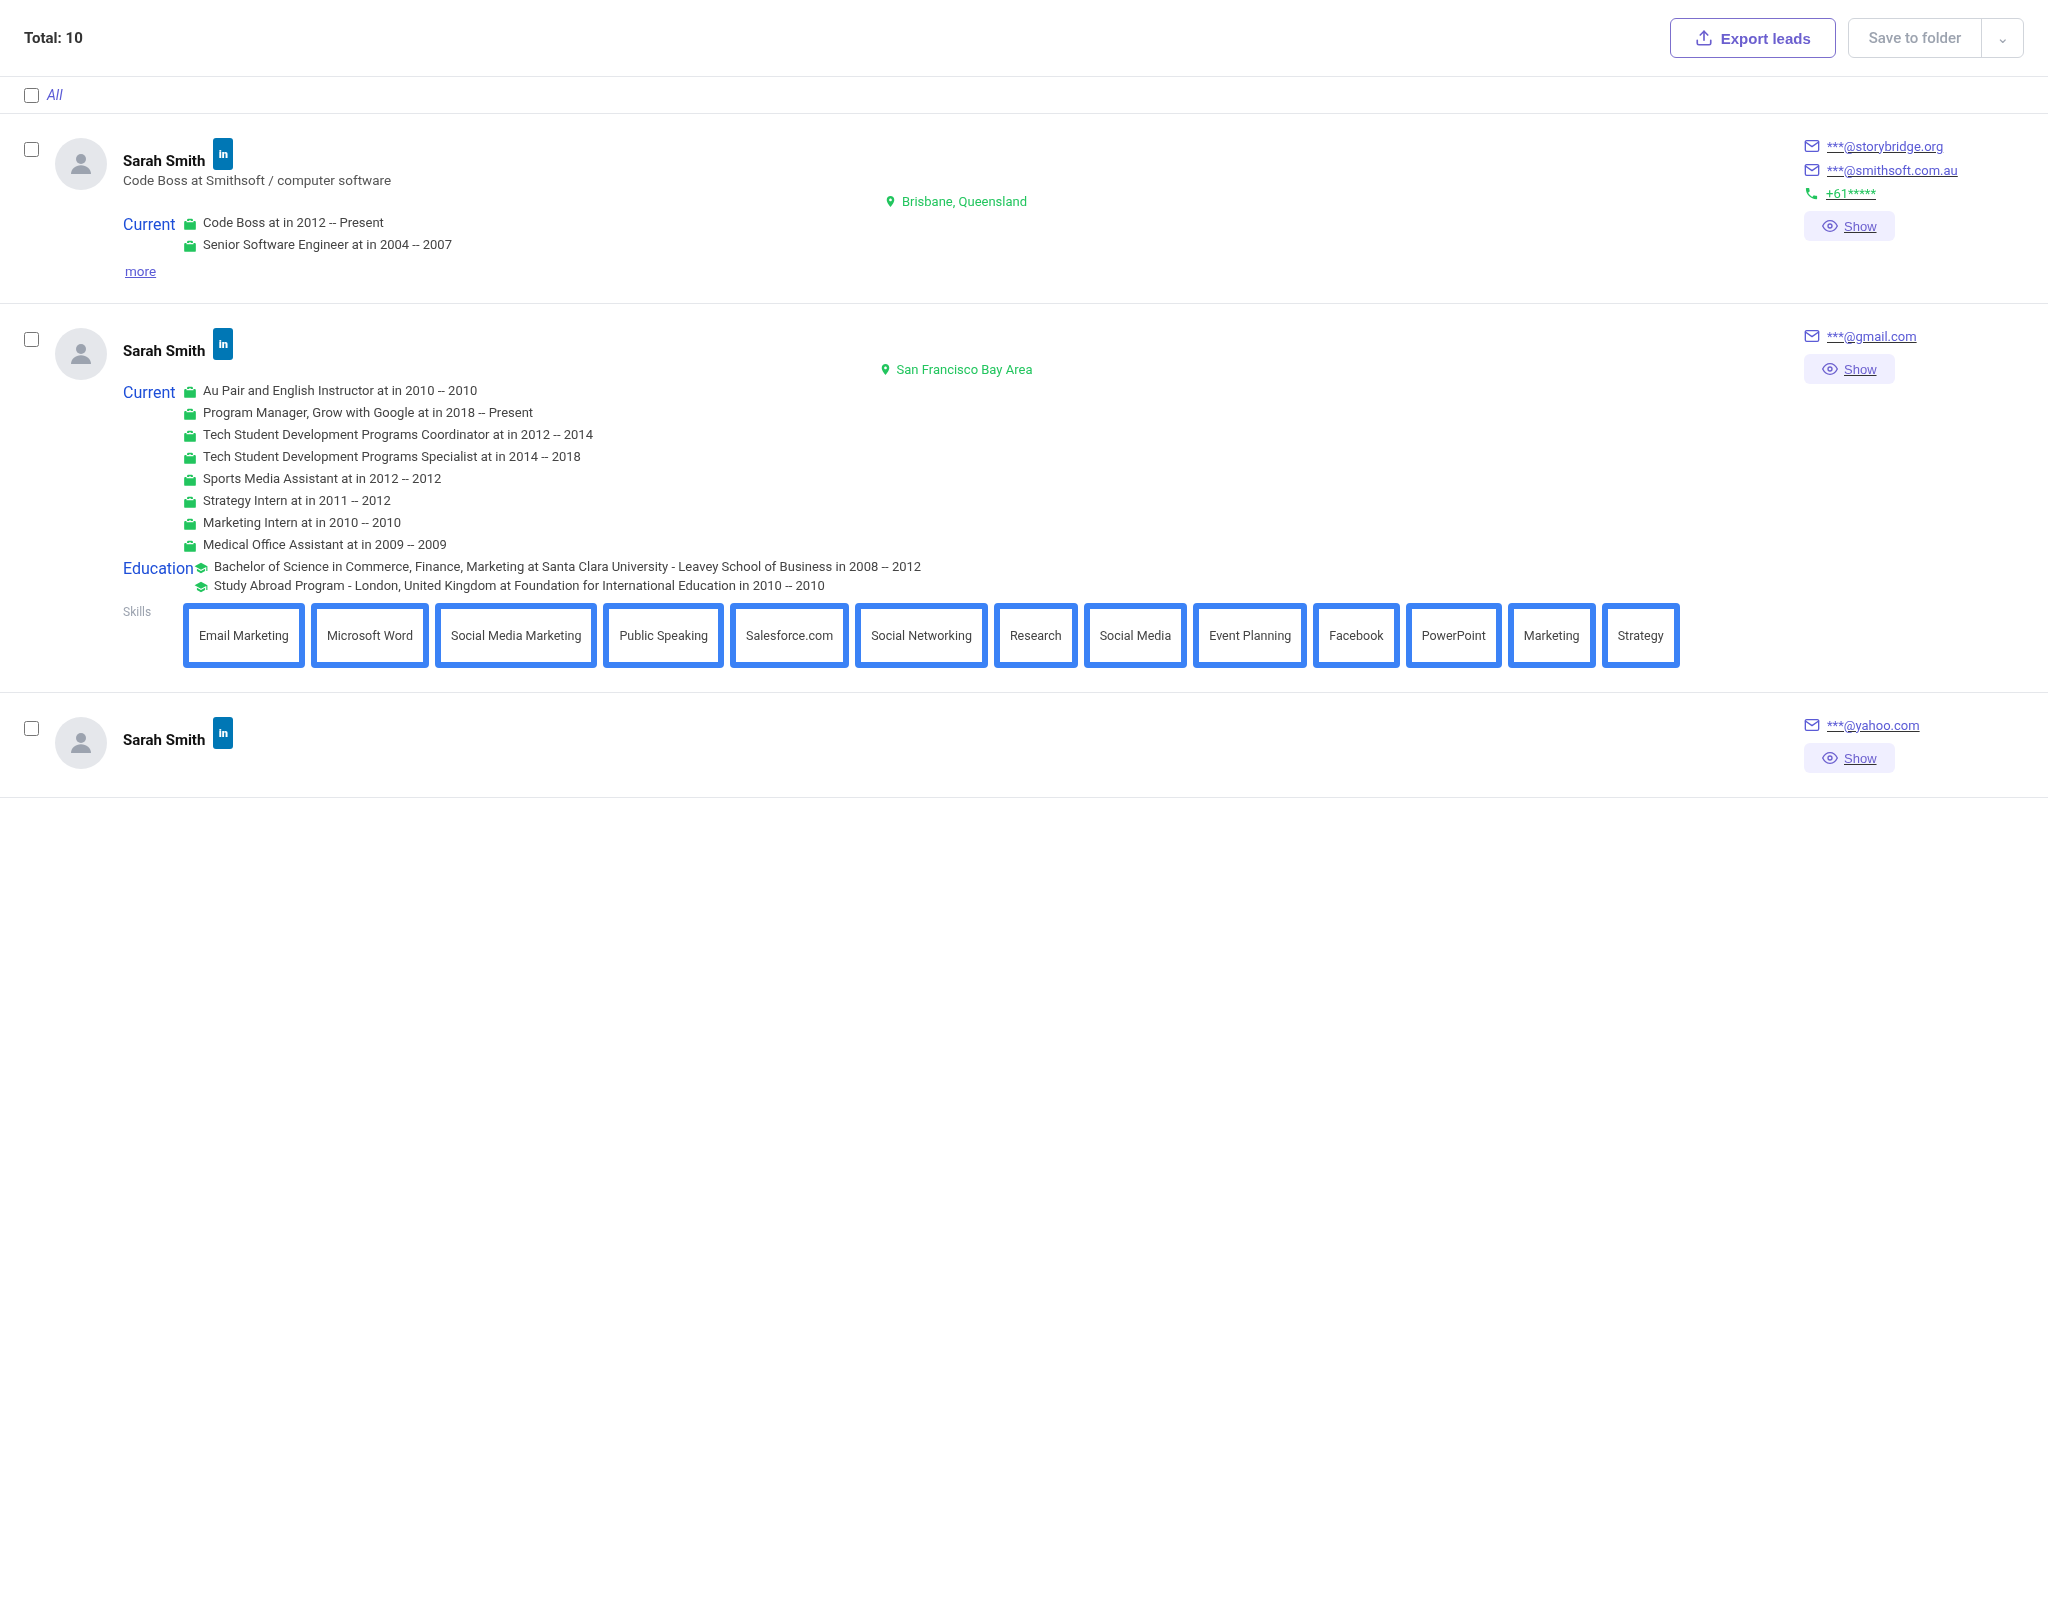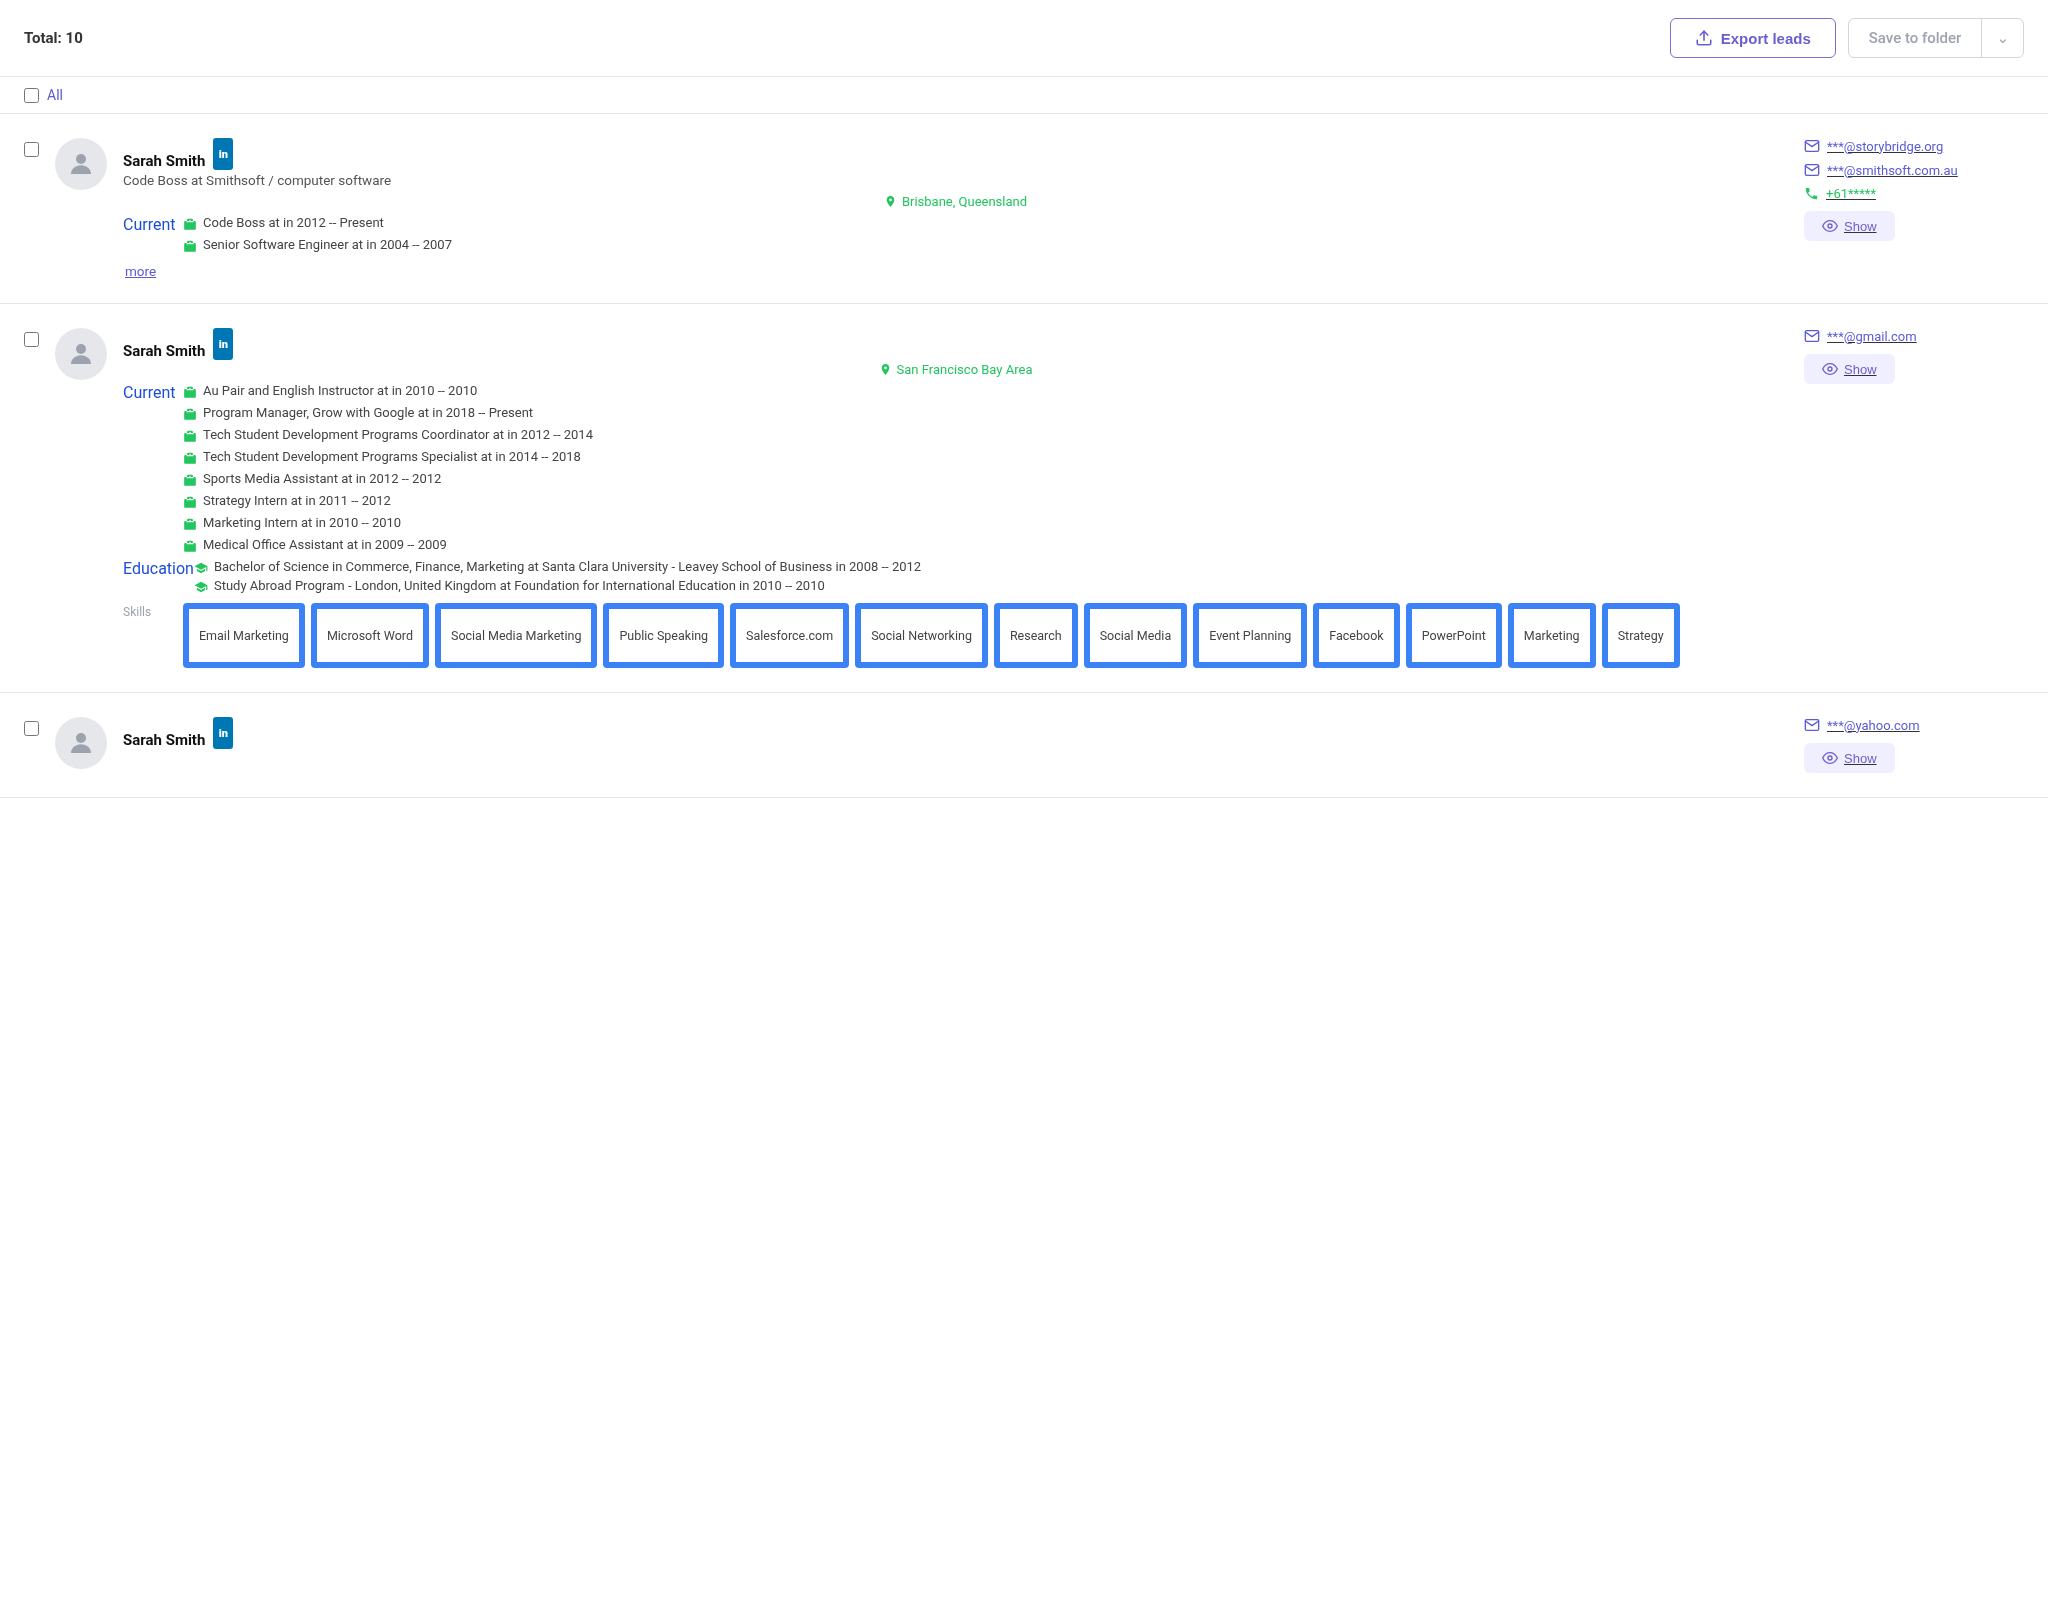--- a/index.html
+++ b/index.html
@@ -47,21 +47,21 @@
       border-left: 1.5px solid #d1d5db;
       padding: 10px 14px;
       color: #9ca3af;
     }
 
     .select-all-row {
       display: flex; align-items: center; gap: 8px;
       padding: 10px 24px;
       border-bottom: 1px solid #e5e7eb;
     }
-    .all-label { color: #5b5bd6; font-size: 14px; cursor: pointer; }
+    .all-label { color: #5b5bd6; font-size: 14px; cursor: pointer; font-style: italic; }
 
     .lead-card {
       display: flex;
       padding: 24px 24px;
       border-bottom: 1px solid #e5e7eb;
       gap: 16px;
     }
     .lead-checkbox { margin-top: 4px; }
     .avatar-wrap {
       width: 52px; height: 52px;

